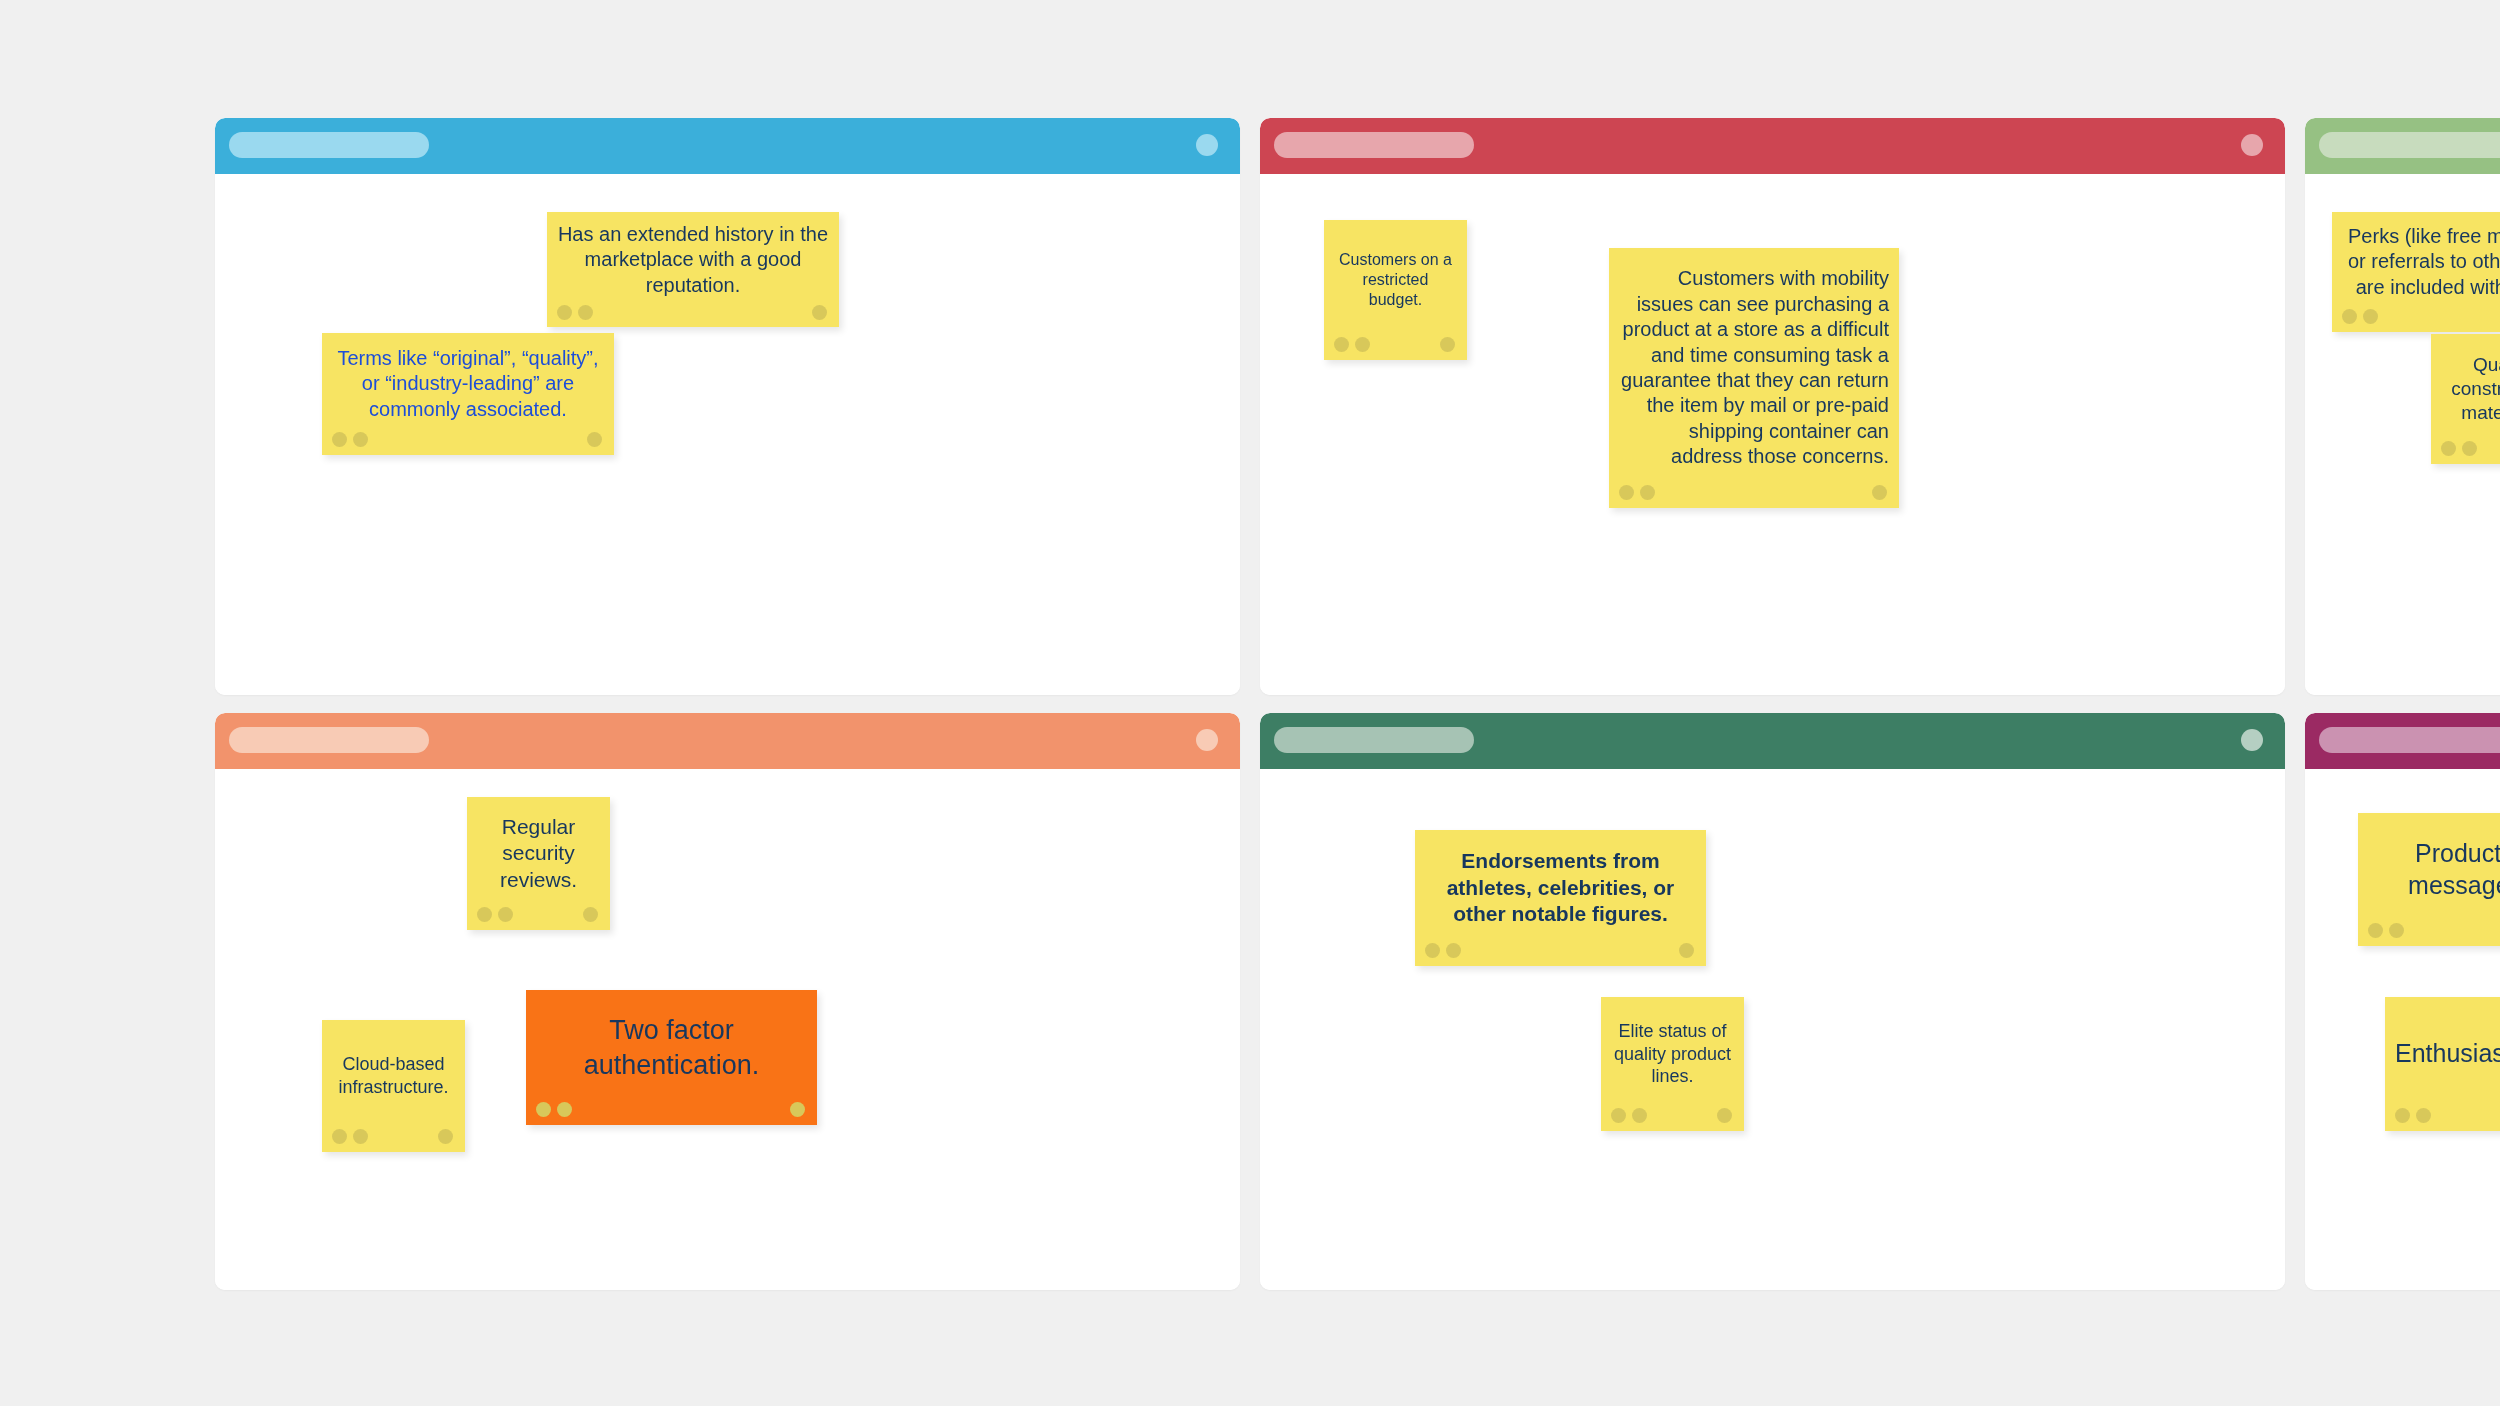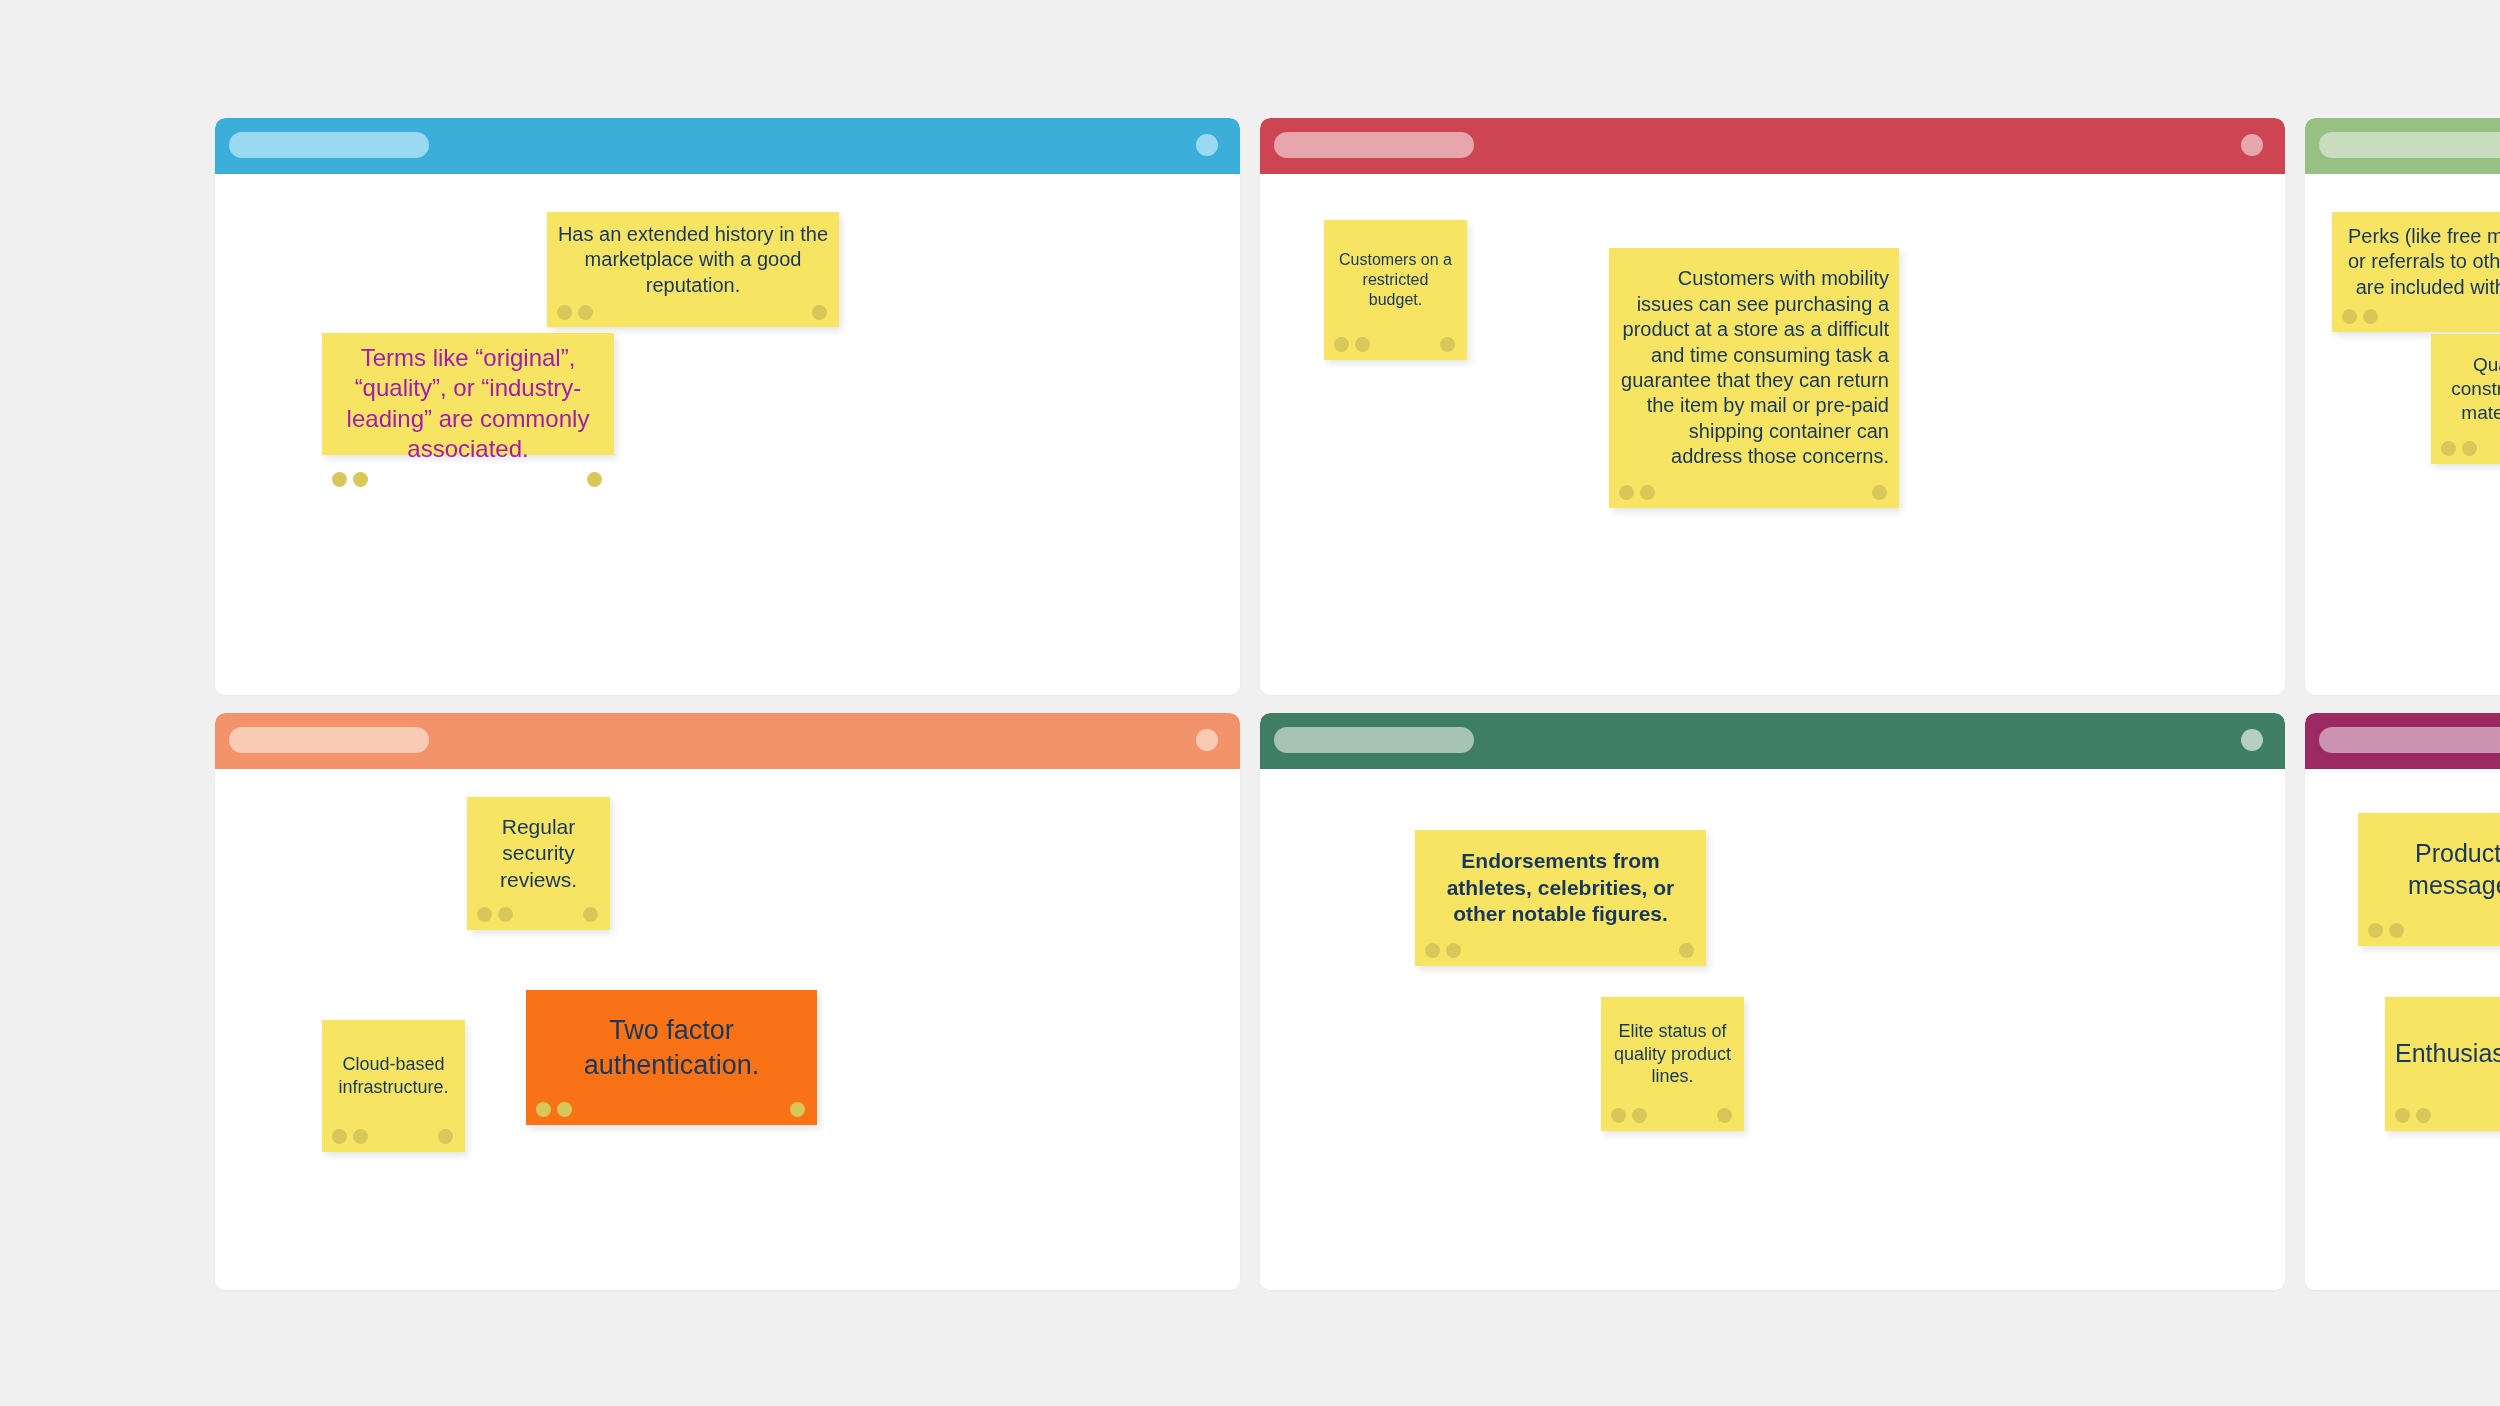--- a/index.html
+++ b/index.html
@@ -122,21 +122,21 @@
       <div class="panel-body" style="background: rgb(255, 255, 255);">
         <div class="note" style="left: 332px; top: 38px; width: 292px; height: 115px; background: rgb(247, 228, 99);">
           <div class="note-text" style="font-size: 20px; color: rgb(23, 55, 94);">Has an extended history in the marketplace with a good reputation.</div>
           <div class="note-footer">
             <div class="dot d1" style="background: rgb(216, 200, 90);"></div>
             <div class="dot d2" style="background: rgb(216, 200, 90);"></div>
             <div class="dot d3" style="background: rgb(216, 200, 90);"></div>
           </div>
         </div>
         <div class="note" style="left: 107px; top: 159px; width: 292px; height: 122px; background: rgb(247, 228, 99);">
-          <div class="note-text" style="font-size: 24px; color: #a21caf;">Terms like “original”, “quality”, or “industry-leading” are commonly associated.</div>
+          <div class="note-text" style="font-size: 20px; color: #1d4ed8;">Terms like “original”, “quality”, or “industry-leading” are commonly associated.</div>
           <div class="note-footer">
             <div class="dot d1" style="background: rgb(216, 200, 90);"></div>
             <div class="dot d2" style="background: rgb(216, 200, 90);"></div>
             <div class="dot d3" style="background: rgb(216, 200, 90);"></div>
           </div>
         </div>
       </div>
     </div>
     <div class="panel" style="left: 1045px; top: 0px; width: 1025px; height: 577px;">
       <div class="panel-header" style="background: rgb(205, 69, 82);">

